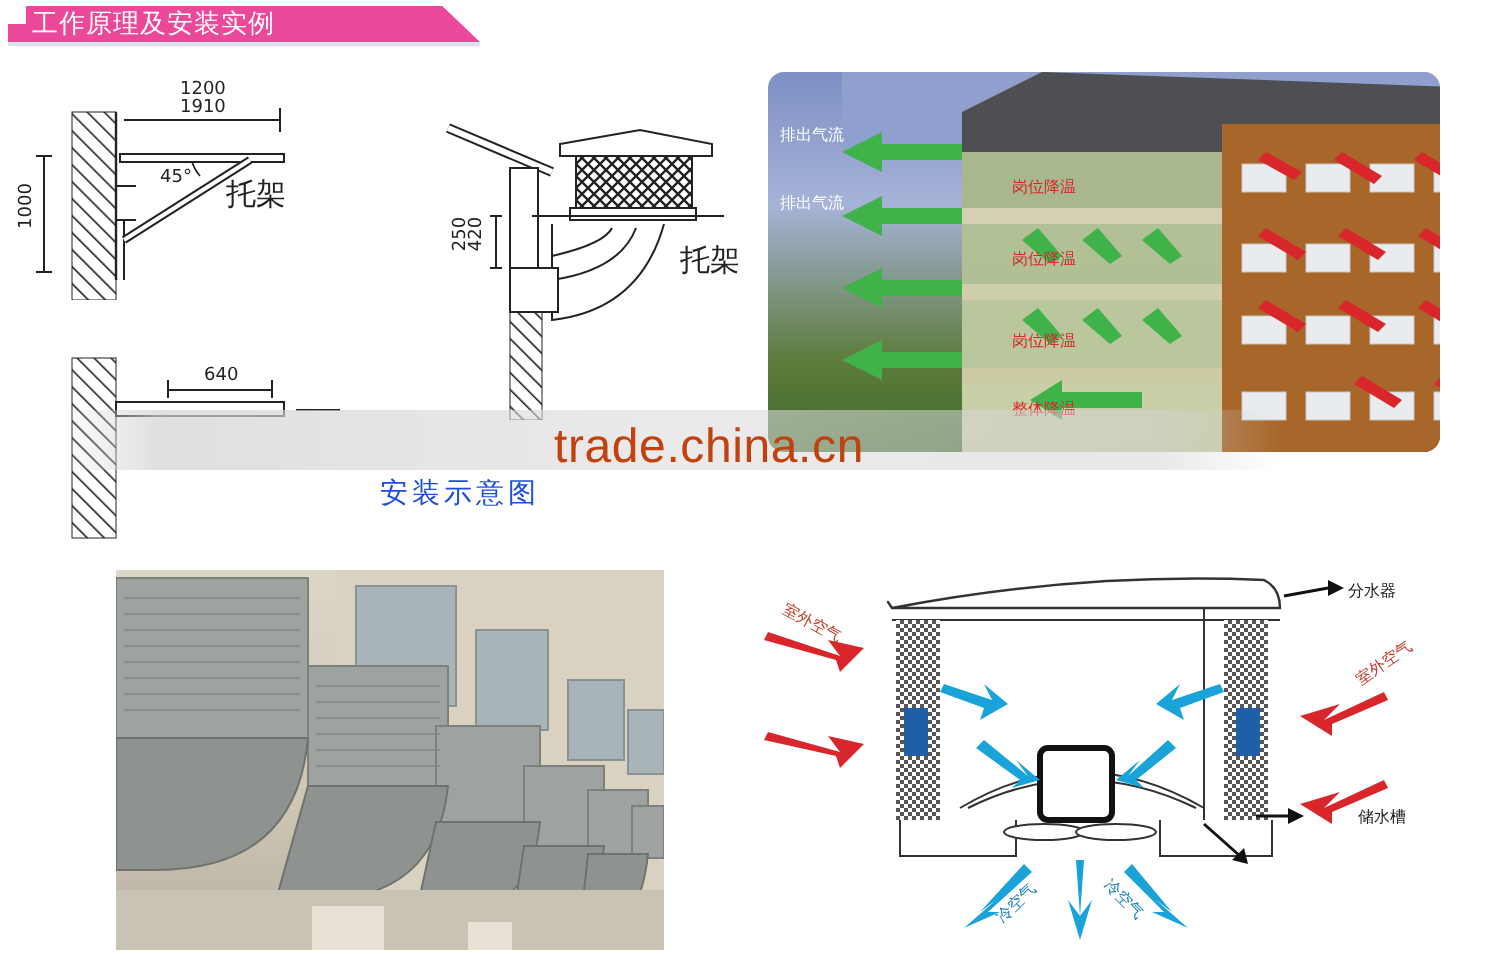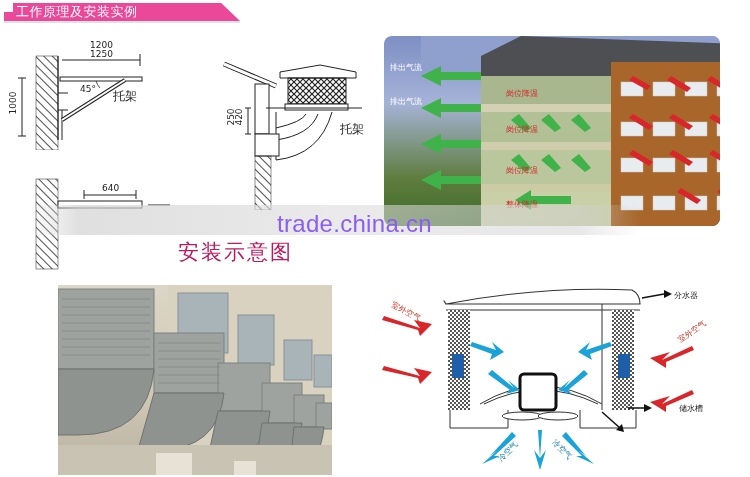--- a/index.html
+++ b/index.html
@@ -10,34 +10,34 @@
     position: absolute; left: 4px; top: 3px; width: 236px; height: 18px;
     background: #ec4899;
     clip-path: polygon(0 0, 92% 0, 100% 100%, 0 100%);
     display: flex; align-items: flex-start; 
   }
   .header-square { width: 9px; height: 9px; background: #fff; margin-right: 3px; }
   .header-title { color: #fff; font-size: 13px; letter-spacing: 0.5px; }
   .header-line { position: absolute; left: 4px; top: 21px; width: 236px; height: 2px; background: #d8e4ec; }
 
   .panel { position: absolute; }
-  .label { position: absolute; font-size: 12px; color: #222; white-space: nowrap; }
+  .label { position: absolute; font-size: 15px; color: #222; white-space: nowrap; }
   .small { font-size: 9px; }
   .tiny { font-size: 8px; }
 
   
   .watermark {
     position: absolute; left: 30px; top: 205px; width: 610px; height: 30px;
     background: linear-gradient(90deg, rgba(200,200,200,0.0), rgba(210,210,210,0.7) 8%, rgba(220,220,220,0.6) 50%, rgba(210,210,210,0.5) 90%, rgba(200,200,200,0));
   }
   .watermark-text {
-    position: absolute; left: 277px; top: 210px; font-size: 24px; color: #8b5cf6;
+    position: absolute; left: 277px; top: 210px; font-size: 24px; color: #c2410c;
     font-family: "Liberation Sans", sans-serif; letter-spacing: 0.3px;
   }
-  .caption { position: absolute; left: 178px; top: 238px; font-size: 21px; color: #be185d; letter-spacing: 2px; }
+  .caption { position: absolute; left: 190px; top: 238px; font-size: 14px; color: #1d4ed8; letter-spacing: 2px; }
 
   
   .building-photo {
     position: absolute; left: 384px; top: 36px; width: 336px; height: 190px;
     border-radius: 8px; overflow: hidden;
     background: linear-gradient(180deg, #7d8fc4 0%, #a6b3d8 35%, #5e7d3e 75%, #3f6a2a 100%);
     padding-left: 37px;
   }
   
   .outdoor-photo {
@@ -71,21 +71,21 @@
     <line x1="62" y1="90" x2="125" y2="50" stroke="#222" stroke-width="4"></line>
     <line x1="62" y1="90" x2="125" y2="50" stroke="#fff" stroke-width="2"></line>
     <line x1="58" y1="63" x2="68" y2="63" stroke="#222" stroke-width="1"></line>
     <line x1="58" y1="80" x2="68" y2="80" stroke="#222" stroke-width="1"></line>
     <line x1="22" y1="48" x2="22" y2="106" stroke="#222" stroke-width="1"></line>
     <line x1="18" y1="48" x2="26" y2="48" stroke="#222" stroke-width="1"></line>
     <line x1="18" y1="106" x2="26" y2="106" stroke="#222" stroke-width="1"></line>
     <path d="M96 51 A 20 20 0 0 0 100 58" fill="none" stroke="#222" stroke-width="0.8"></path>
   </svg>
   <span class="label small" style="left:90px;top:10px;">1200</span>
-  <span class="label small" style="left:90px;top:19px;">1250</span>
+  <span class="label small" style="left:90px;top:19px;">1910</span>
   <span class="label small" style="left:2px;top:68px;transform:rotate(-90deg);">1000</span>
   <span class="label small" style="left:80px;top:54px;">45°</span>
   <span class="label" style="left:113px;top:58px;">托架</span>
 </div>
 
 <div class="panel" style="left:0;top:175px;width:180px;height:95px;">
   <svg width="180" height="95">
     <rect x="36" y="4" width="22" height="90" fill="url(#hatch)" stroke="#222" stroke-width="0.5"></rect>
     <rect x="58" y="26" width="84" height="7" fill="#fff" stroke="#222" stroke-width="1"></rect>
     <line x1="84" y1="20" x2="136" y2="20" stroke="#222" stroke-width="1"></line>

